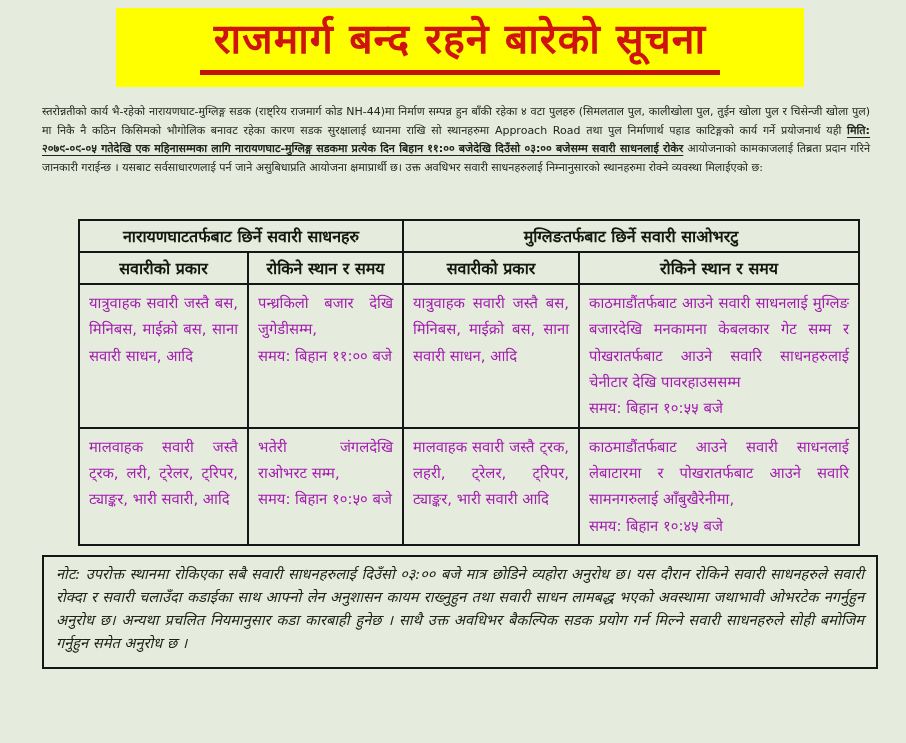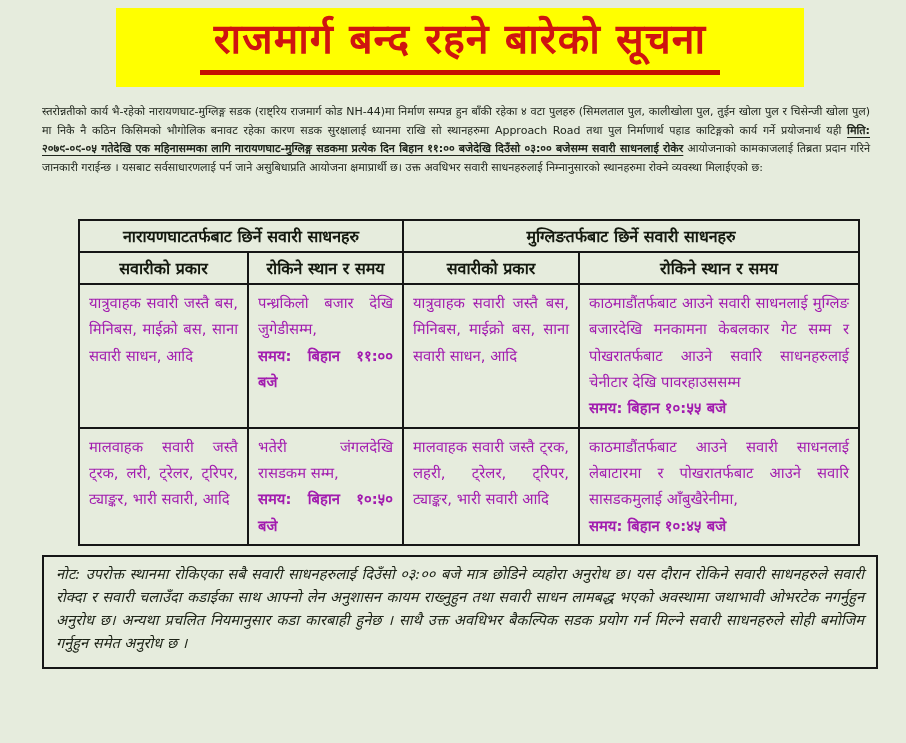--- a/index.html
+++ b/index.html
@@ -62,21 +62,21 @@
     color:#14190f;
   }
   table.closure td {
     font-size:14.8px;
     line-height:1.78;
     text-align:justify;
     vertical-align:top;
     padding:5px 9px;
     color:#a21caf;
   }
-  .cell-time { font-weight:bold; }
+  .cell-time { font-weight:normal; }
   tr.data-row-1 td { height:118px; }
   tr.data-row-2 td { height:116px; }
 
   
   .note-box {
     margin:9px 0 0 42px;
     width:836px;
     box-sizing:border-box;
     border:2px solid #161616;
     padding:5px 12px 13px 12px;
@@ -104,21 +104,21 @@
   <table class="closure">
     <colgroup>
       <col style="width:169px">
         <col style="width:155px">
         <col style="width:176px">
         <col style="width:280px">
     </colgroup>
     <thead>
       <tr>
         <th colspan="2">नारायणघाटतर्फबाट छिर्ने सवारी साधनहरु</th>
-        <th colspan="2">मुग्लिङतर्फबाट छिर्ने सवारी साधनहरु</th>
+        <th colspan="2">मुग्लिङतर्फबाट छिर्ने सवारी साओभरटु</th>
       </tr>
       <tr>
         <th>सवारीको प्रकार</th>
         <th>रोकिने स्थान र समय</th>
         <th>सवारीको प्रकार</th>
         <th>रोकिने स्थान र समय</th>
       </tr>
     </thead>
     <tbody>
       <tr class="data-row-1">
@@ -135,28 +135,28 @@
         <td>
           <div>काठमाडौंतर्फबाट आउने सवारी साधनलाई मुग्लिङ बजारदेखि मनकामना केबलकार गेट सम्म र पोखरातर्फबाट आउने सवारि साधनहरुलाई चेनीटार देखि पावरहाउससम्म</div>
           <div class="cell-time">समय: बिहान १०:५५  बजे</div>
         </td>
       </tr>
       <tr class="data-row-2">
         <td>
           <div>मालवाहक सवारी जस्तै ट्रक, लरी, ट्रेलर, ट्रिपर, ट्याङ्कर, भारी सवारी, आदि</div>
         </td>
         <td>
-          <div>भतेरी जंगलदेखि रासडकम सम्म,</div>
+          <div>भतेरी जंगलदेखि राओभरट सम्म,</div>
           <div class="cell-time">समय: बिहान १०:५० बजे</div>
         </td>
         <td>
           <div>मालवाहक सवारी जस्तै ट्रक, लहरी, ट्रेलर, ट्रिपर, ट्याङ्कर, भारी सवारी आदि</div>
         </td>
         <td>
-          <div>काठमाडौंतर्फबाट आउने सवारी साधनलाई लेबाटारमा र पोखरातर्फबाट आउने सवारि सासडकमुलाई आँबुखैरेनीमा,</div>
+          <div>काठमाडौंतर्फबाट आउने सवारी साधनलाई लेबाटारमा र पोखरातर्फबाट आउने सवारि सामनगरुलाई आँबुखैरेनीमा,</div>
           <div class="cell-time">समय: बिहान १०:४५  बजे</div>
         </td>
       </tr>
     </tbody>
   </table>
 
   <div class="note-box">
     <span class="note-label">नोट:</span><span> उपरोक्त स्थानमा रोकिएका सबै सवारी साधनहरुलाई दिउँसो ०३:०० बजे मात्र छोडिने व्यहोरा अनुरोध छ।  यस दौरान रोकिने सवारी साधनहरुले सवारी रोक्दा र सवारी चलाउँदा कडाईका साथ आफ्नो लेन अनुशासन कायम राख्नुहुन तथा सवारी साधन लामबद्ध भएको अवस्थामा जथाभावी ओभरटेक नगर्नुहुन अनुरोध छ। अन्यथा प्रचलित नियमानुसार कडा कारबाही हुनेछ । साथै उक्त अवधिभर बैकल्पिक सडक प्रयोग गर्न मिल्ने सवारी साधनहरुले सोही बमोजिम गर्नुहुन समेत अनुरोध छ ।</span>
   </div>
 

